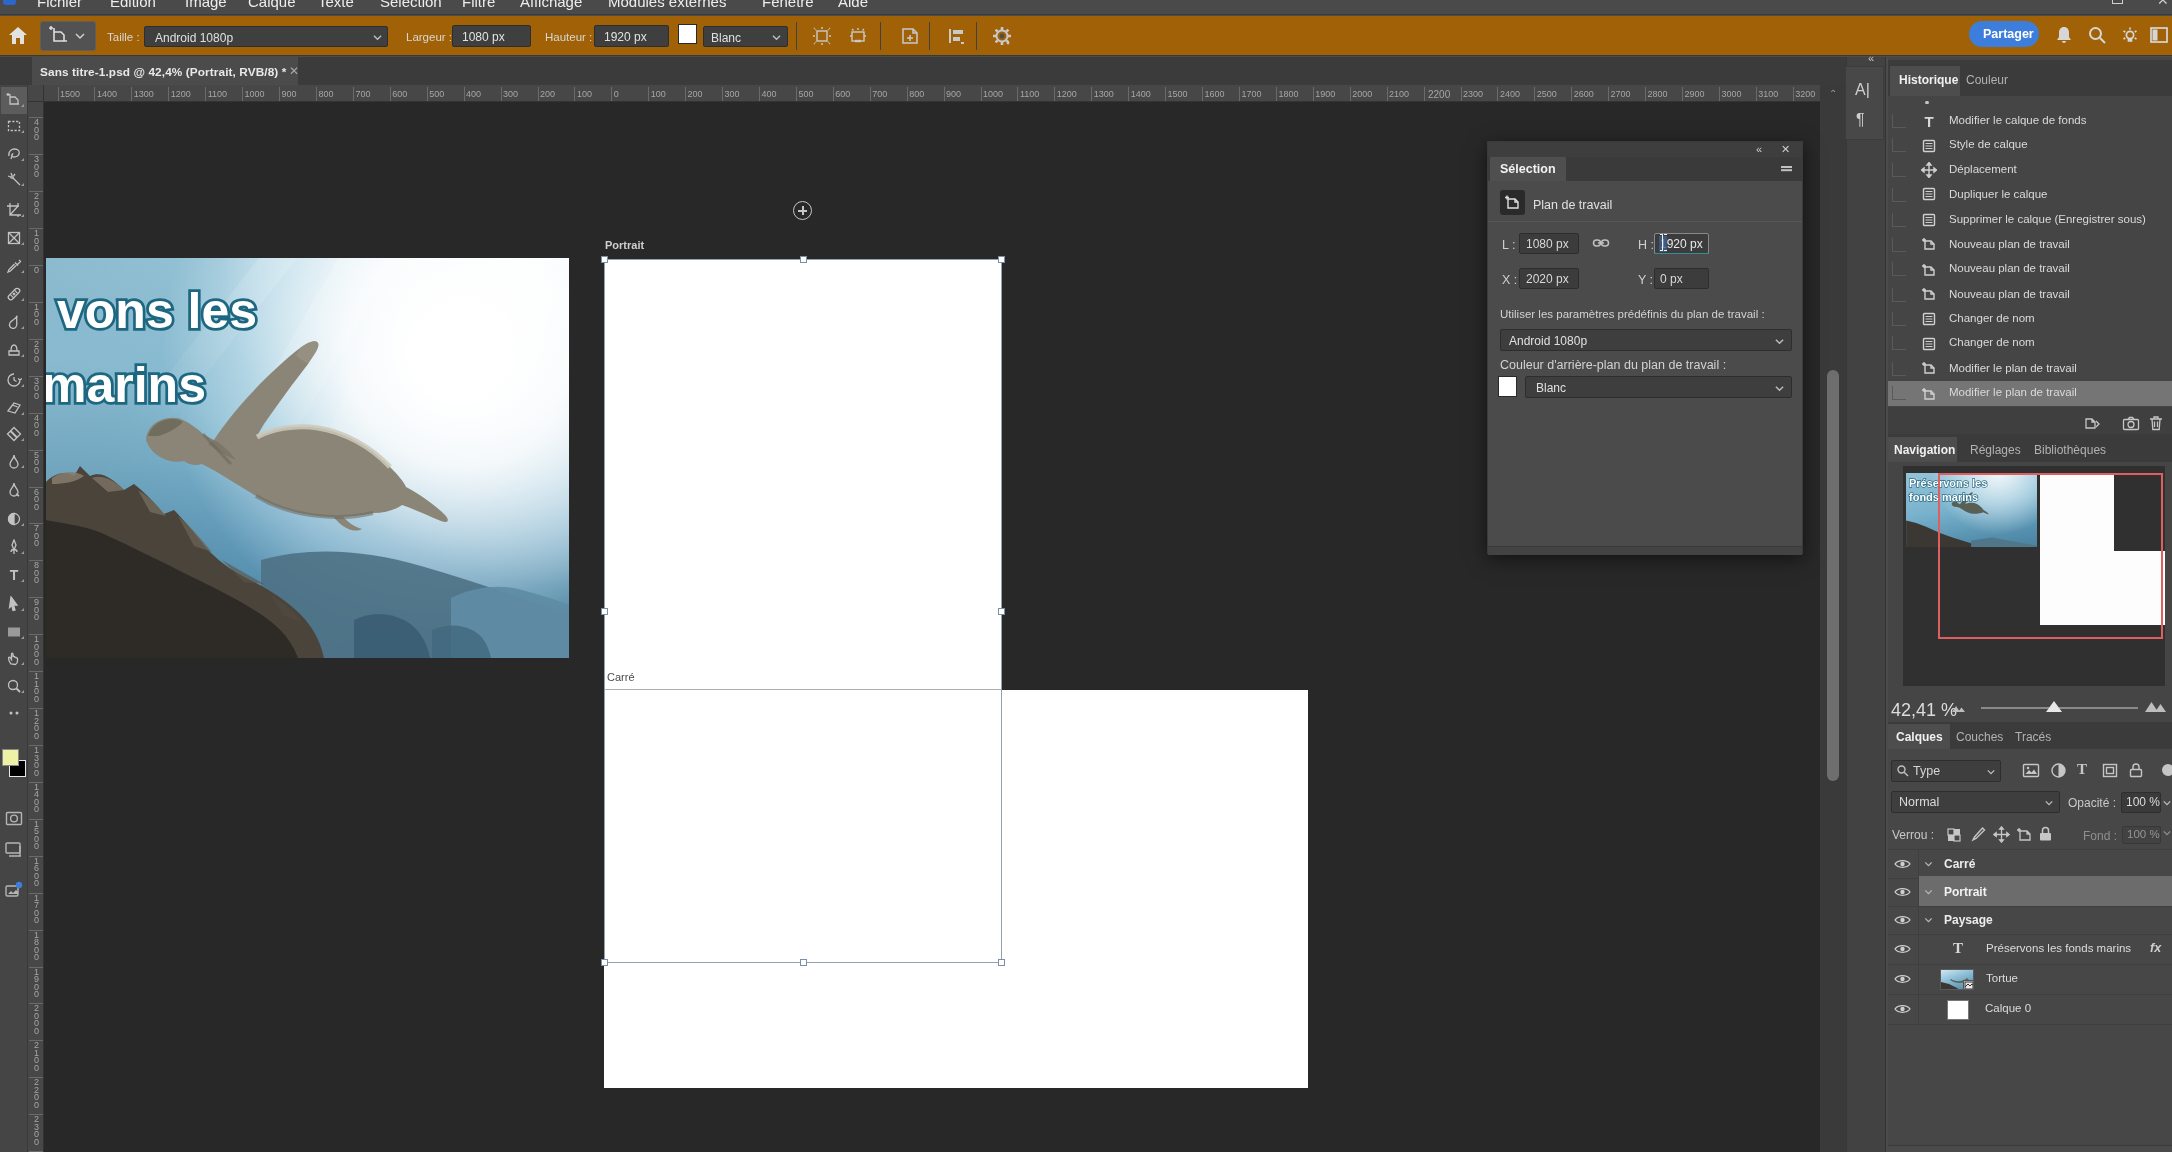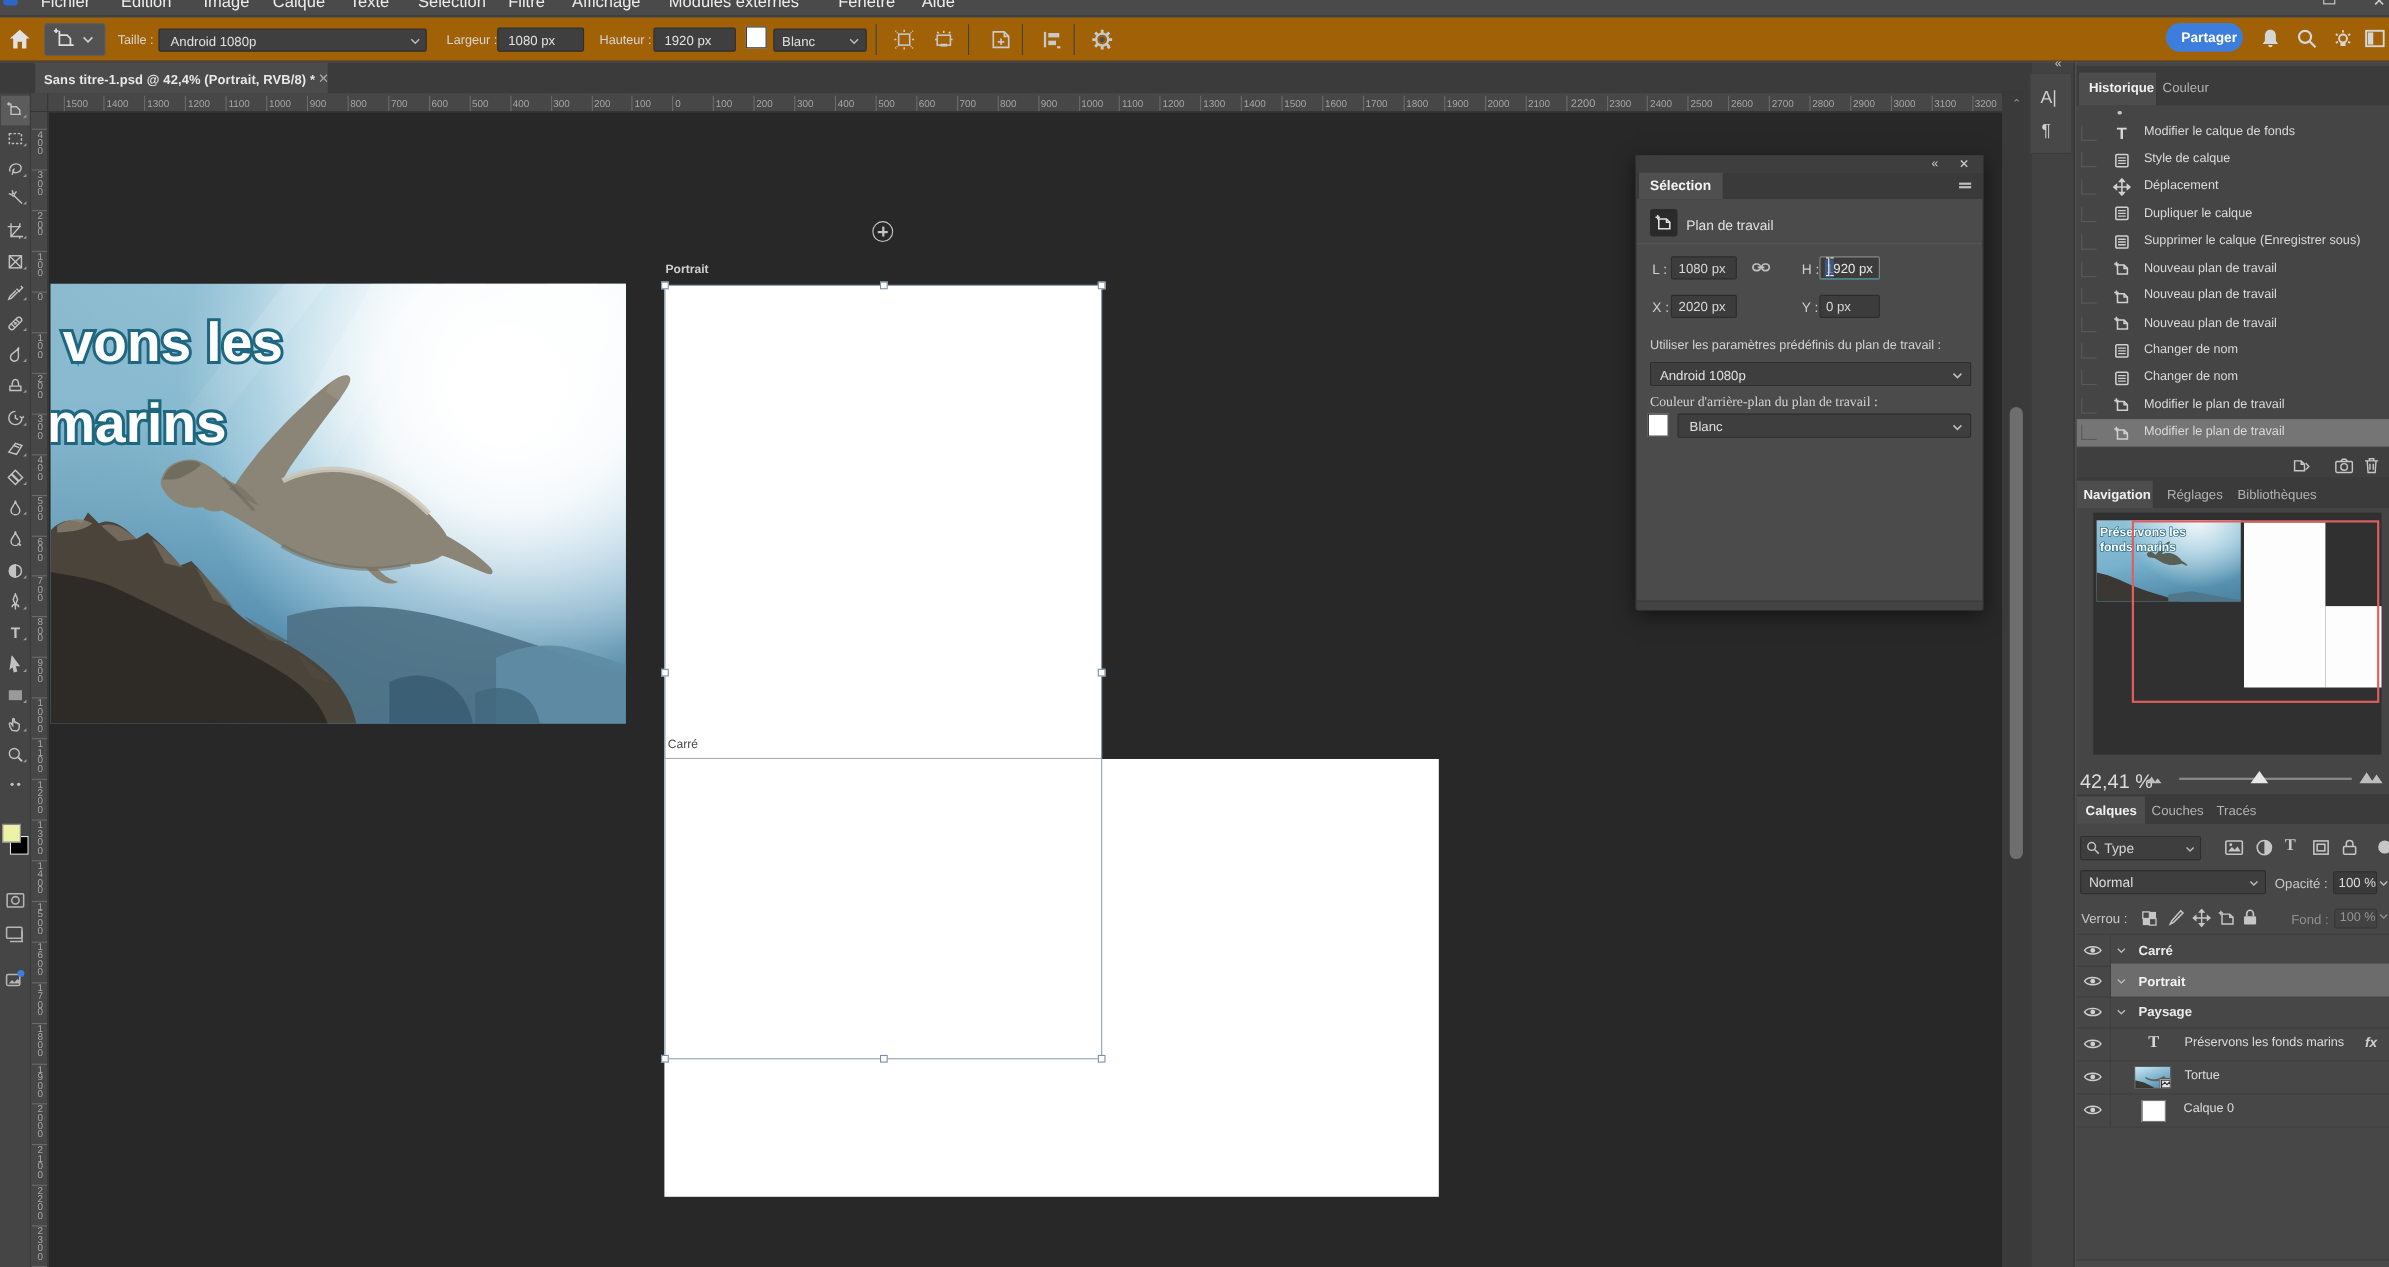--- a/index.html
+++ b/index.html
@@ -982,21 +982,21 @@
 <div class="txt" style="left:38px;top:130px;font-size:12px;color:#d8d8d8;">2020 px</div>
 <div class="txt" style="left:150px;top:131px;font-size:12.5px;color:#cfcfcf;">Y :</div>
 <div class="abs" style="left:166px;top:126px;width:55px;height:21px;background:#3c3c3c;border:1px solid #2d2d2d;border-radius:2px;"></div>
 <div class="txt" style="left:172px;top:130px;font-size:12px;color:#d8d8d8;">0 px</div>
 <div class="txt" style="left:12px;top:166px;font-size:11.5px;color:#d2d2d2;">Utiliser les paramètres prédéfinis du plan de travail :</div>
 <div class="abs" style="left:12px;top:187px;width:292px;height:22px;background:#3e3e3e;border:1px solid #2d2d2d;border-radius:2px;"></div>
 <div class="txt" style="left:21px;top:192px;font-size:12px;color:#e0e0e0;">Android 1080p</div>
 <svg class="abs" style="left:286px;top:195px" width="11" height="9" viewBox="0 0 12 10" fill="none" stroke="#bdbdbd" stroke-width="1.6">
         <path d="M2 3 L6 7 L10 3"></path>
       </svg>
-<div class="txt" style="left:12px;top:216px;font-size:12.5px;color:#d2d2d2;font-family:Liberation Serif, serif;">Couleur d'arrière-plan du plan de travail :</div>
+<div class="txt" style="left:12px;top:216px;font-size:12.5px;color:#d2d2d2;">Couleur d'arrière-plan du plan de travail :</div>
 <div class="abs" style="left:10px;top:234px;width:19px;height:21px;background:#fff;border:1px solid #2a2a2a;"></div>
 <div class="abs" style="left:37px;top:234px;width:267px;height:22px;background:#3e3e3e;border:1px solid #2d2d2d;border-radius:2px;"></div>
 <div class="txt" style="left:48px;top:239px;font-size:12px;color:#e0e0e0;">Blanc</div>
 <svg class="abs" style="left:286px;top:242px" width="11" height="9" viewBox="0 0 12 10" fill="none" stroke="#bdbdbd" stroke-width="1.6">
         <path d="M2 3 L6 7 L10 3"></path>
       </svg>
 <div class="abs" style="left:0;top:404px;width:314px;height:9px;background:#434343;border-top:1px solid #3a3a3a;"></div>
 </div>
 </div>
 </body></html>

